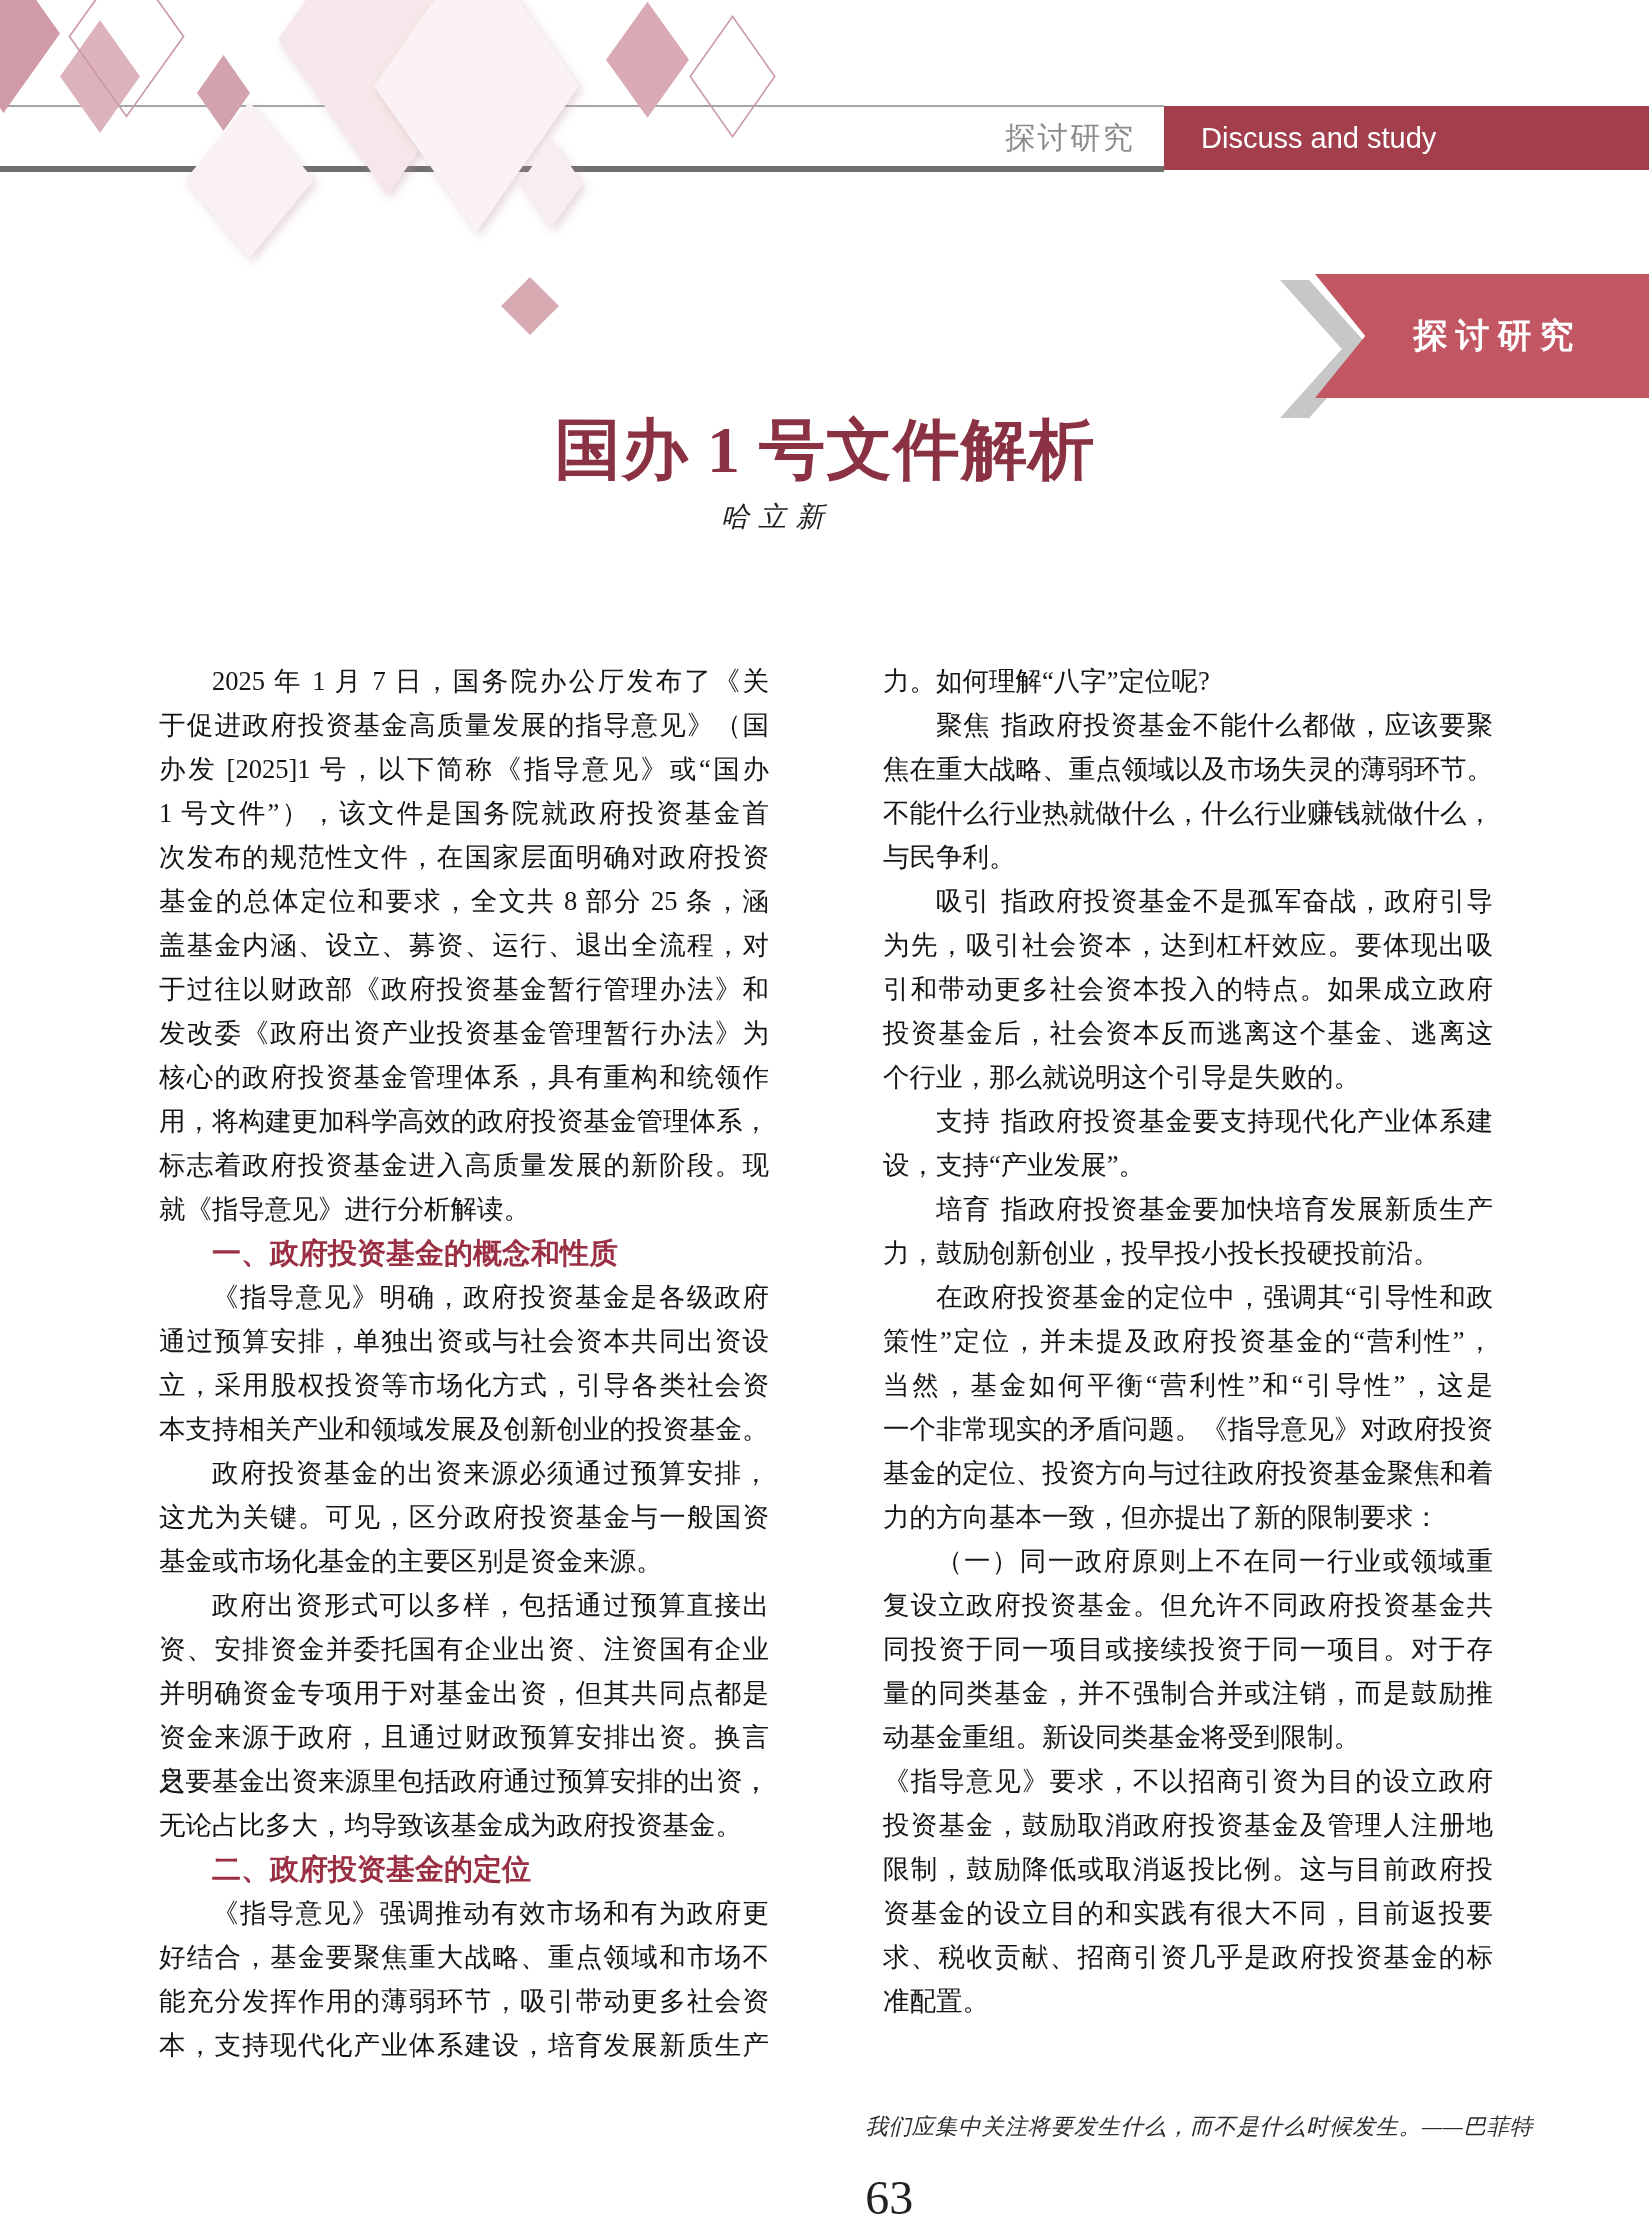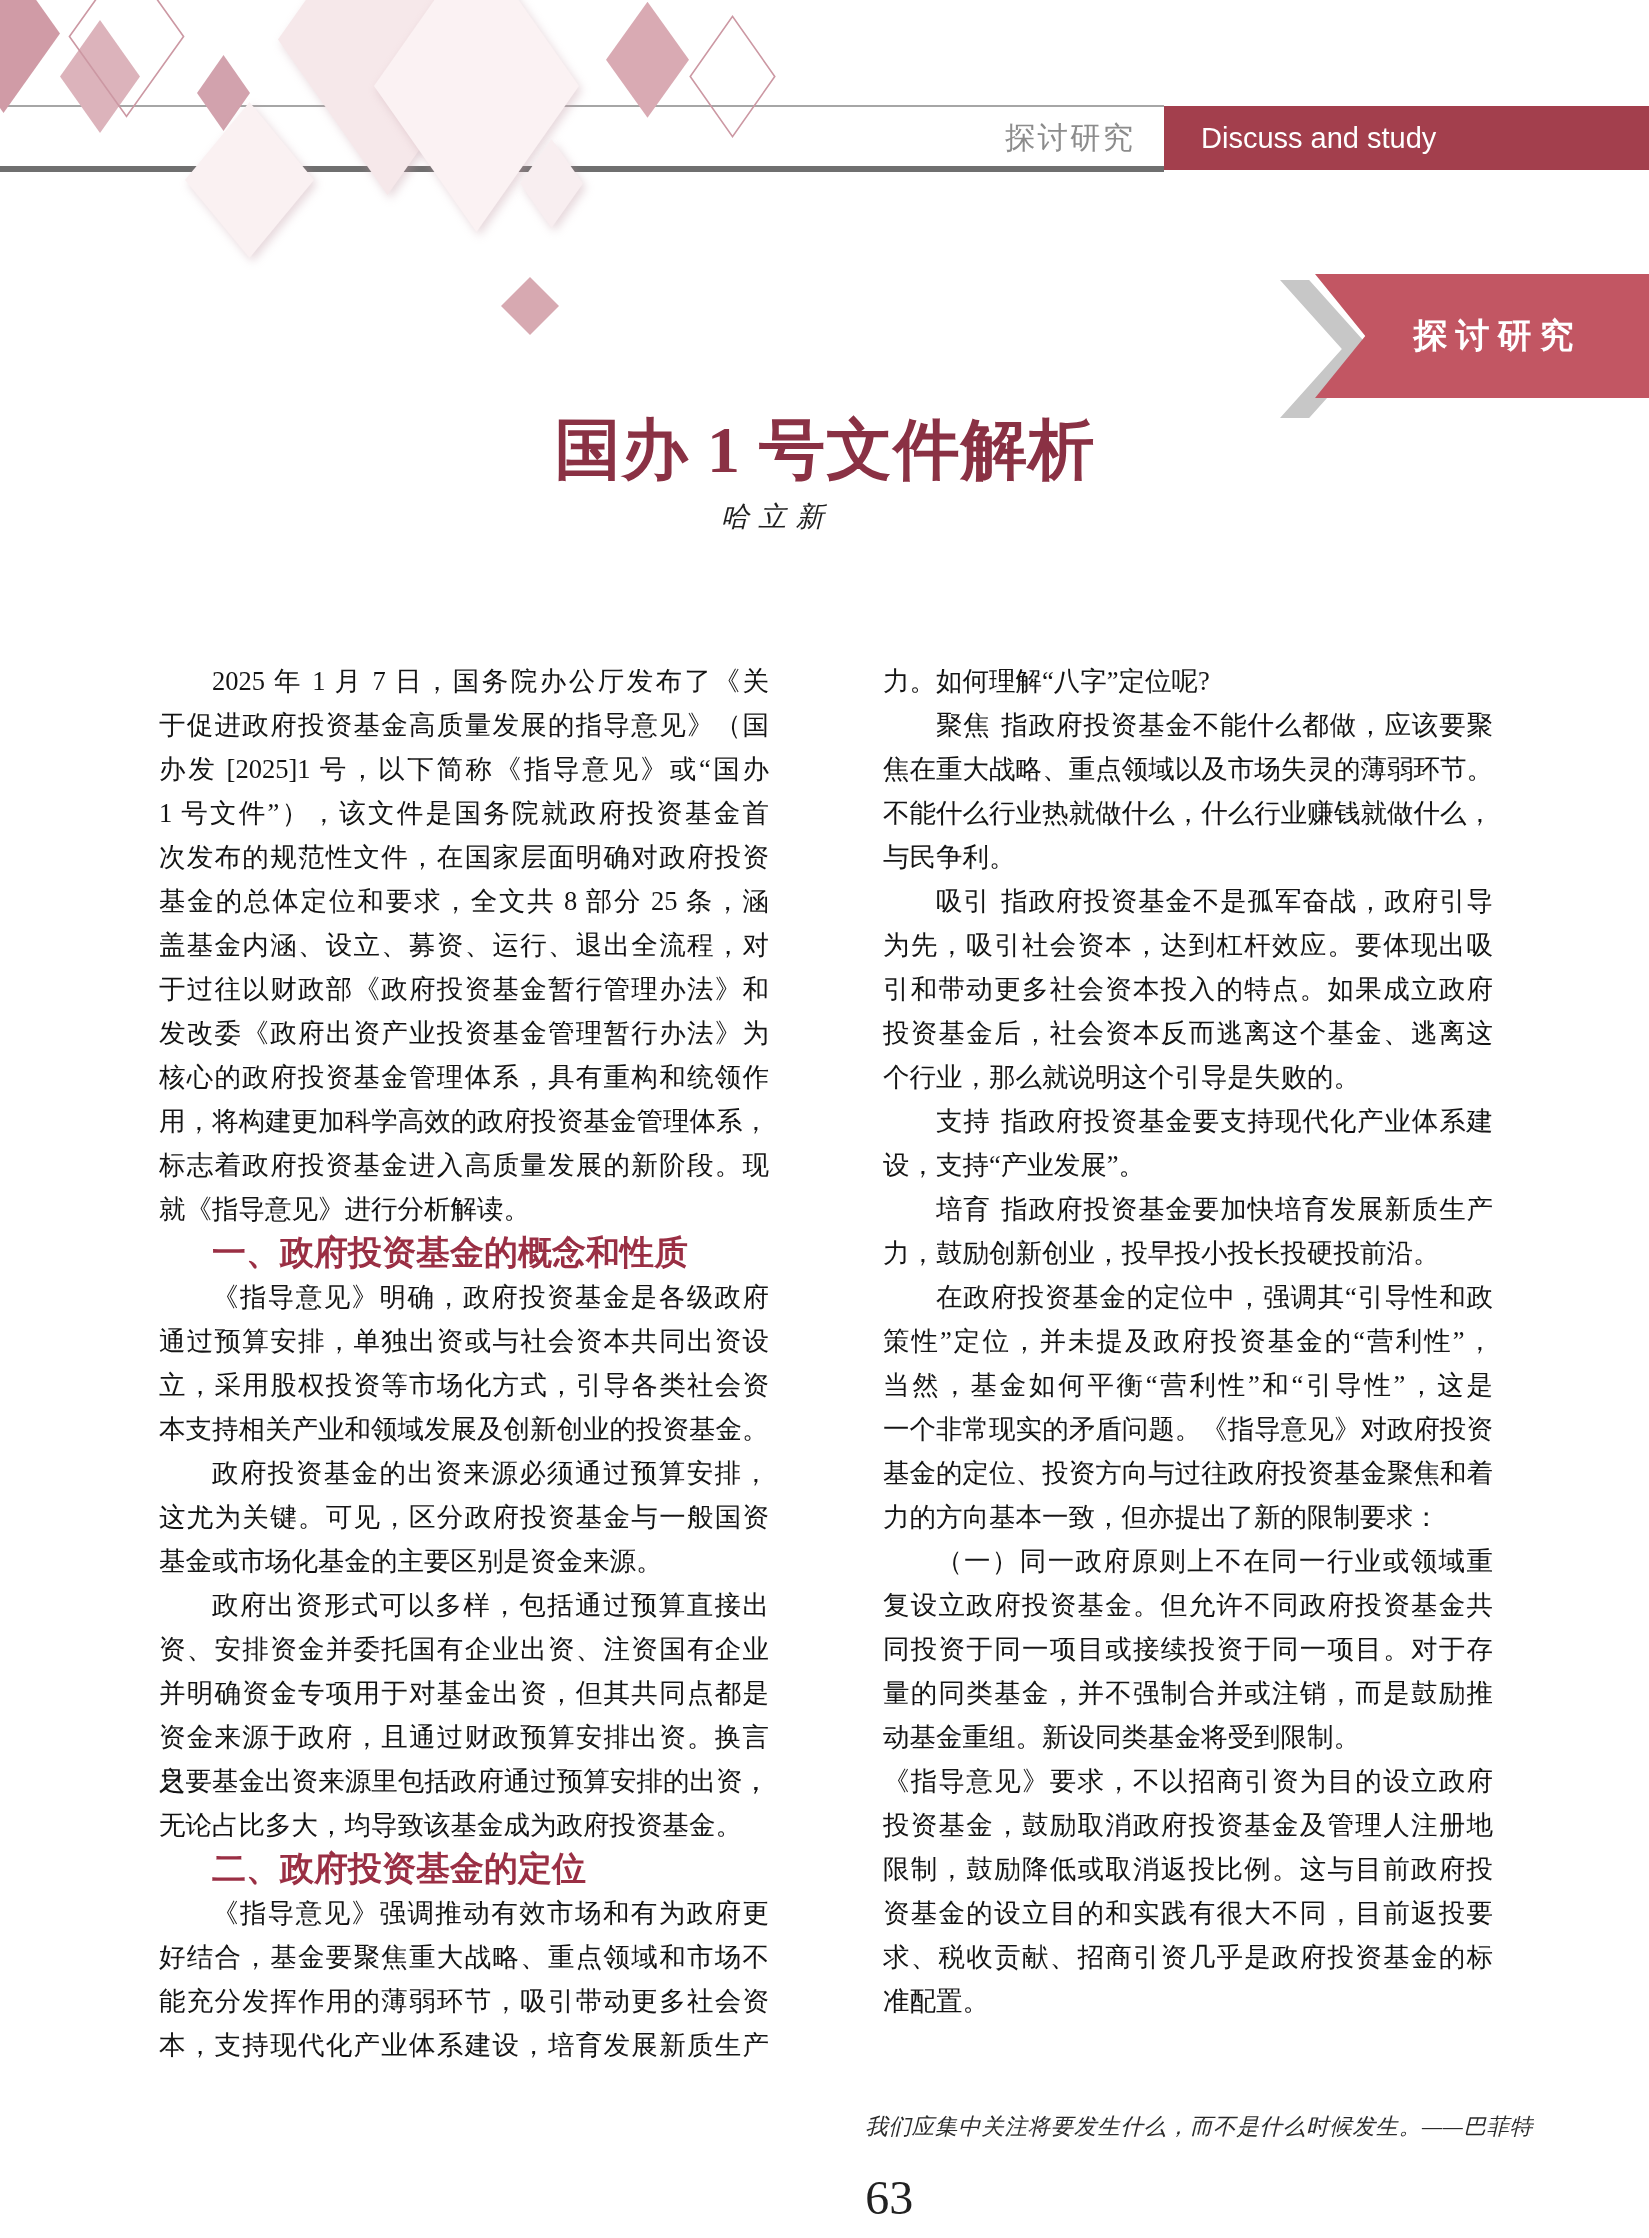--- a/index.html
+++ b/index.html
@@ -38,21 +38,21 @@
          font-size:66px;font-weight:700;letter-spacing:1.3px;color:#8a3144;}
   .author{position:absolute;left:0;top:498px;width:1554px;text-align:center;
           font-size:28px;font-style:italic;letter-spacing:9.3px;color:#1f1f1f;}
 
   
   .col{position:absolute;top:659px;width:610px;}
   .col.left{left:159px;} .col.right{left:883px;}
   .ln{height:44px;line-height:44px;font-size:26.5px;color:#141414;}
   .ln.j{text-align:justify;text-align-last:justify;}
   .ln.i{padding-left:53px;}
-  .ln.h{font-family:Liberation Serif, serif;font-weight:700;font-size:34px;color:#9a2f44;}
+  .ln.h{font-family:Liberation Sans, sans-serif;font-weight:700;font-size:29px;color:#9a2f44;}
   .lead{font-family:"Liberation Sans",sans-serif;margin-right:10.6px;}
 
   
   .footer{position:absolute;top:2111px;right:144px;display:flex;align-items:baseline;gap:28px;flex-direction:column;}
   .quote{font-size:22.5px;font-style:italic;letter-spacing:0.7px;color:#2b2b2b;}
   .pagenum{font-size:48px;color:#222222;font-family:"Liberation Serif",serif;margin-left:27px;}
 </style>
 </head>
 <body>
 

